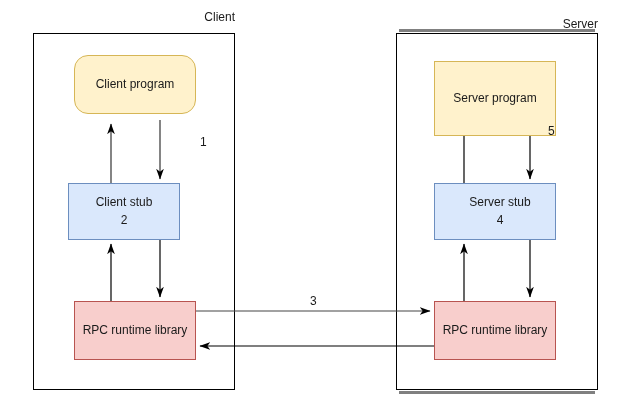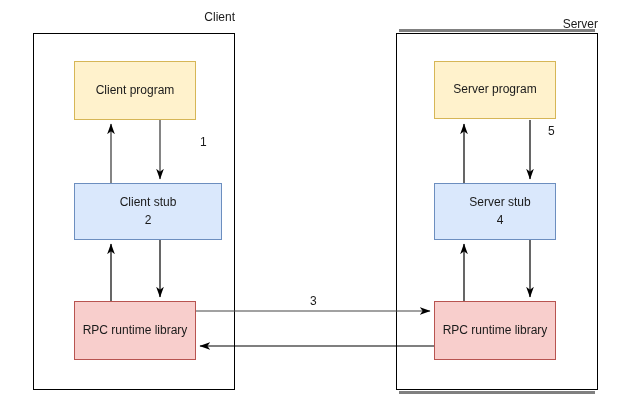--- a/index.html
+++ b/index.html
@@ -122,34 +122,34 @@
 
     <g>
       <line x1="196" y1="311" x2="430" y2="311" stroke="#444444" stroke-width="1.2" marker-end="url(#arrow)"></line>
     </g>
 
     <g>
       <line x1="434" y1="346" x2="200" y2="346" stroke="#000000" stroke-width="1.2" marker-end="url(#arrow)"></line>
     </g>
   </svg>
 
-  <div class="node yellow" style="left:74px; top:61px; width:122px; height:59px;">
+  <div class="node yellow" style="left:74px; top:55px; width:122px; height:59px;border-radius:14px;">
     <span>Client program</span>
   </div>
 
-  <div class="node blue" style="left:74px; top:183px; width:148px; height:57px;">
+  <div class="node blue" style="left:68px; top:183px; width:112px; height:57px;">
     <span>Client stub</span>
     <span>2</span>
   </div>
 
   <div class="node red" style="left:74px; top:301px; width:122px; height:59px;">
     <span>RPC runtime library</span>
   </div>
 
-  <div class="node yellow" style="left:434px; top:61px; width:122px; height:58px;">
+  <div class="node yellow" style="left:434px; top:61px; width:122px; height:75px;">
     <span>Server program</span>
   </div>
 
   <div class="node blue" style="left:434px; top:183px; width:122px; height:57px;padding-left:10px;">
     <span>Server stub</span>
     <span>4</span>
   </div>
 
   <div class="node red" style="left:434px; top:301px; width:122px; height:59px;">
     <span>RPC runtime library</span>

